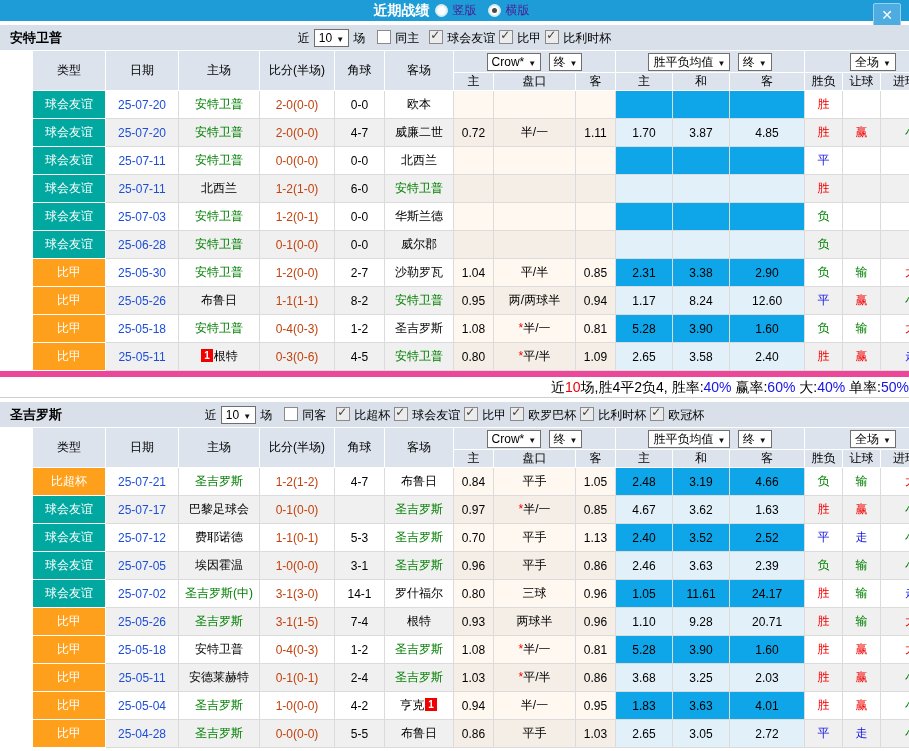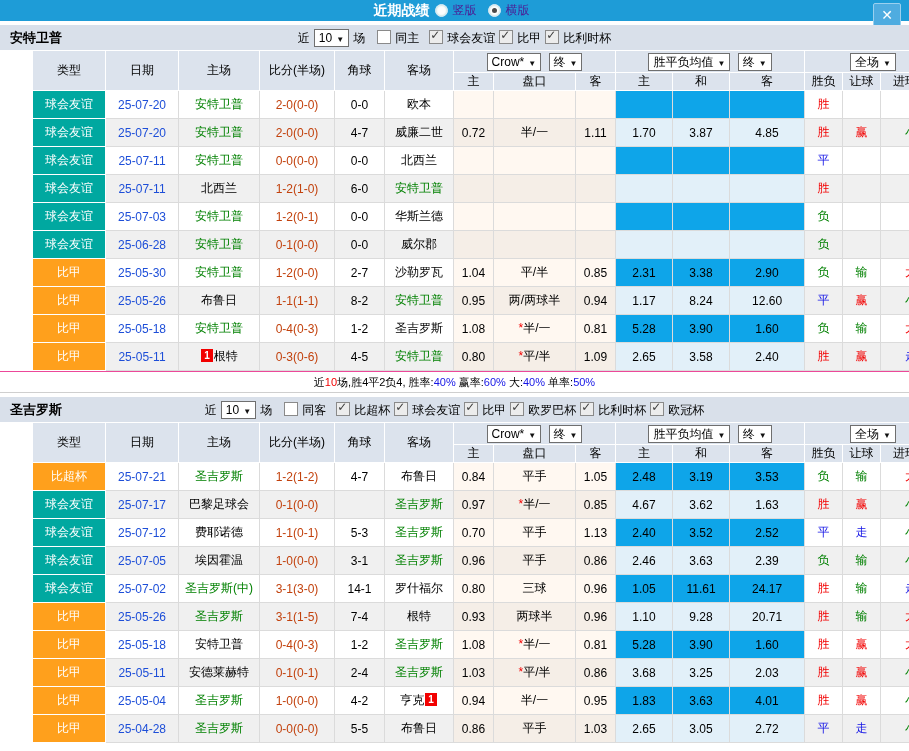--- a/index.html
+++ b/index.html
@@ -45,21 +45,21 @@
   td.type-orange{background:#FFA01C !important;}
   .green{color:#008000;}
   td.score{color:#c2410c;}
   td.date{color:#1d4ed8;}
   .badge{display:inline-block;background:#F20000;color:#fff;font-size:10px;font-weight:bold;line-height:13px;padding:0 3px;vertical-align:1px;margin:0 1px;}
   .t-red{color:#F20000;}
   .t-blue{color:#1414E6;}
   .t-green{color:#008000;}
   .t-black{color:#000;}
   
-  .summary{height:20px;line-height:20px;text-align:center;border-top:1px solid #ec4899;border-bottom:1px solid #CFCFCF;background:#fff;font-size:11px;}
+  .summary{height:20px;line-height:20px;text-align:right;border-top:6px solid #ec4899;border-bottom:1px solid #CFCFCF;background:#fff;font-size:14px;}
 </style>
 </head>
 <body>
 
 <div class="titlebar">
   <span class="ttl">近期战绩</span>
   <span class="radio"></span>
   <span class="rlabel">竖版</span>
   <span class="radio sel"></span>
   <span class="rlabel">横版</span>
@@ -360,21 +360,21 @@
         <td class="date">25-07-21</td>
         <td class="team"><span class="green">圣吉罗斯</span></td>
         <td class="score">1-2(1-2)</td>
         <td class="corner">4-7</td>
         <td class="team"><span>布鲁日</span></td>
         <td class="g1">0.84</td>
         <td class="g1"><span>平手</span></td>
         <td class="g1">1.05</td>
         <td class="g2">2.48</td>
         <td class="g2">3.19</td>
-        <td class="g2">3.53</td>
+        <td class="g2">4.66</td>
         <td class="g3"><span class="t-green">负</span></td>
         <td class="g3"><span class="t-green">输</span></td>
         <td class="g3"><span class="t-red">大</span></td>
       </tr>
       <tr class="even">
         <td class="type type-teal">球会友谊</td>
         <td class="date">25-07-17</td>
         <td class="team"><span>巴黎足球会</span></td>
         <td class="score">0-1(0-0)</td>
         <td class="corner"></td>

